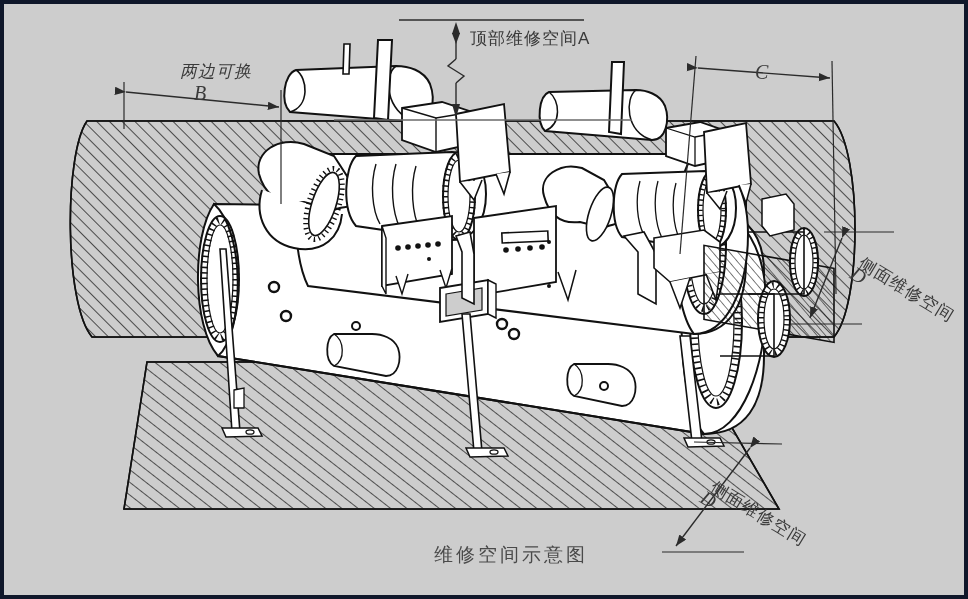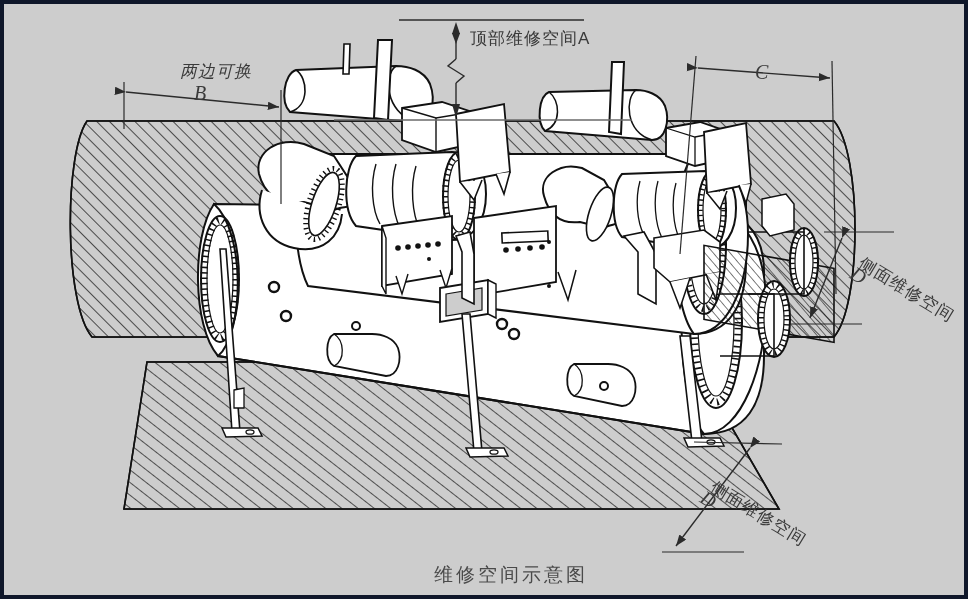--- a/index.html
+++ b/index.html
@@ -294,15 +294,15 @@
   <div class="lbl dim" style="left:751px;top:57px;">C</div>
 
   <div class="lbl cn rot-right" style="left:862px;top:248px;">侧面维修空间</div>
 
   <div class="lbl dim rot-right-d" style="left:854px;top:258px;">D</div>
 
   <div class="lbl cn rot-bot" style="left:714px;top:472px;">侧面维修空间</div>
 
   <div class="lbl dim rot-bot" style="left:704px;top:482px;">D</div>
 
-  <div class="lbl caption" style="left:430px;top:558px;text-align:center;">维修空间示意图</div>
+  <div class="lbl caption" style="left:430px;top:538px;text-align:center;">维修空间示意图</div>
 
 </div>
 
 </body></html>

